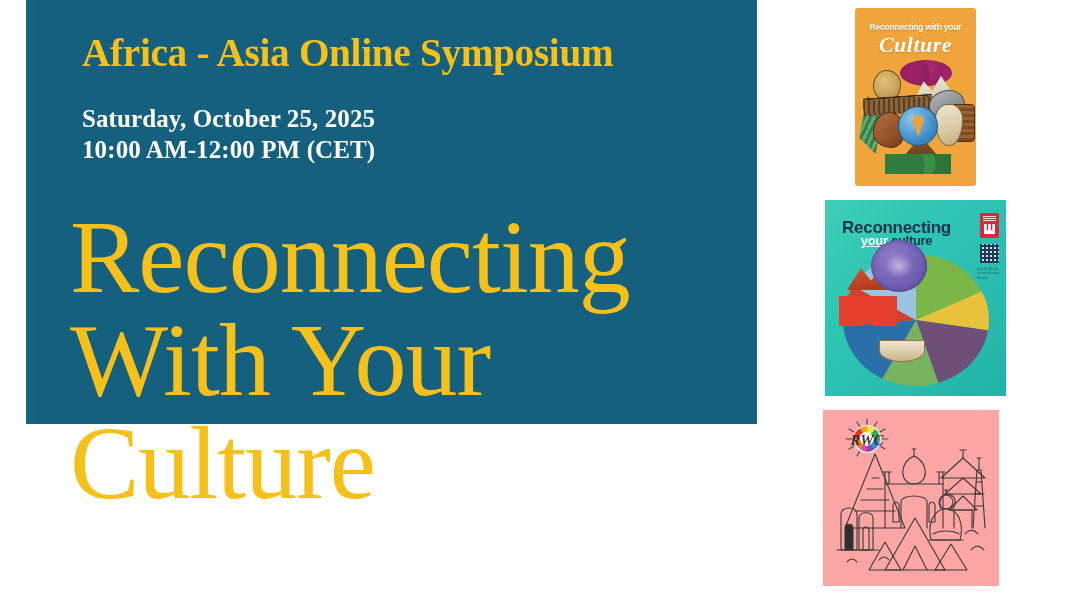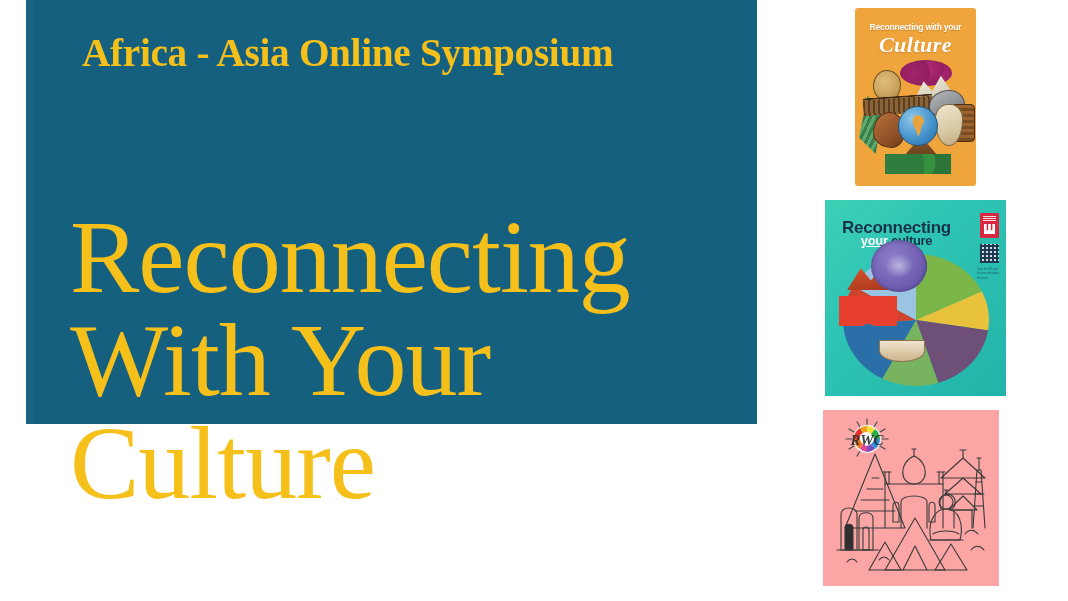--- a/index.html
+++ b/index.html
@@ -293,20 +293,24 @@
 </style>
 </head>
 <body>
 
 <div id="slide">
 
   <div id="teal-panel">
 
     <div class="eyebrow">Africa - Asia Online Symposium</div>
 
+    <div class="datetime">
+      <div>Saturday, October 25, 2025</div>
+      <div>10:00 AM-12:00 PM (CET)</div>
+    </div>
 
     <div id="main-title">
       <span class="tline">Reconnecting</span>
       <span class="tline">With Your</span>
       <span class="tline">Culture</span>
     </div>
   </div>
 
   <div id="image-column">
 

